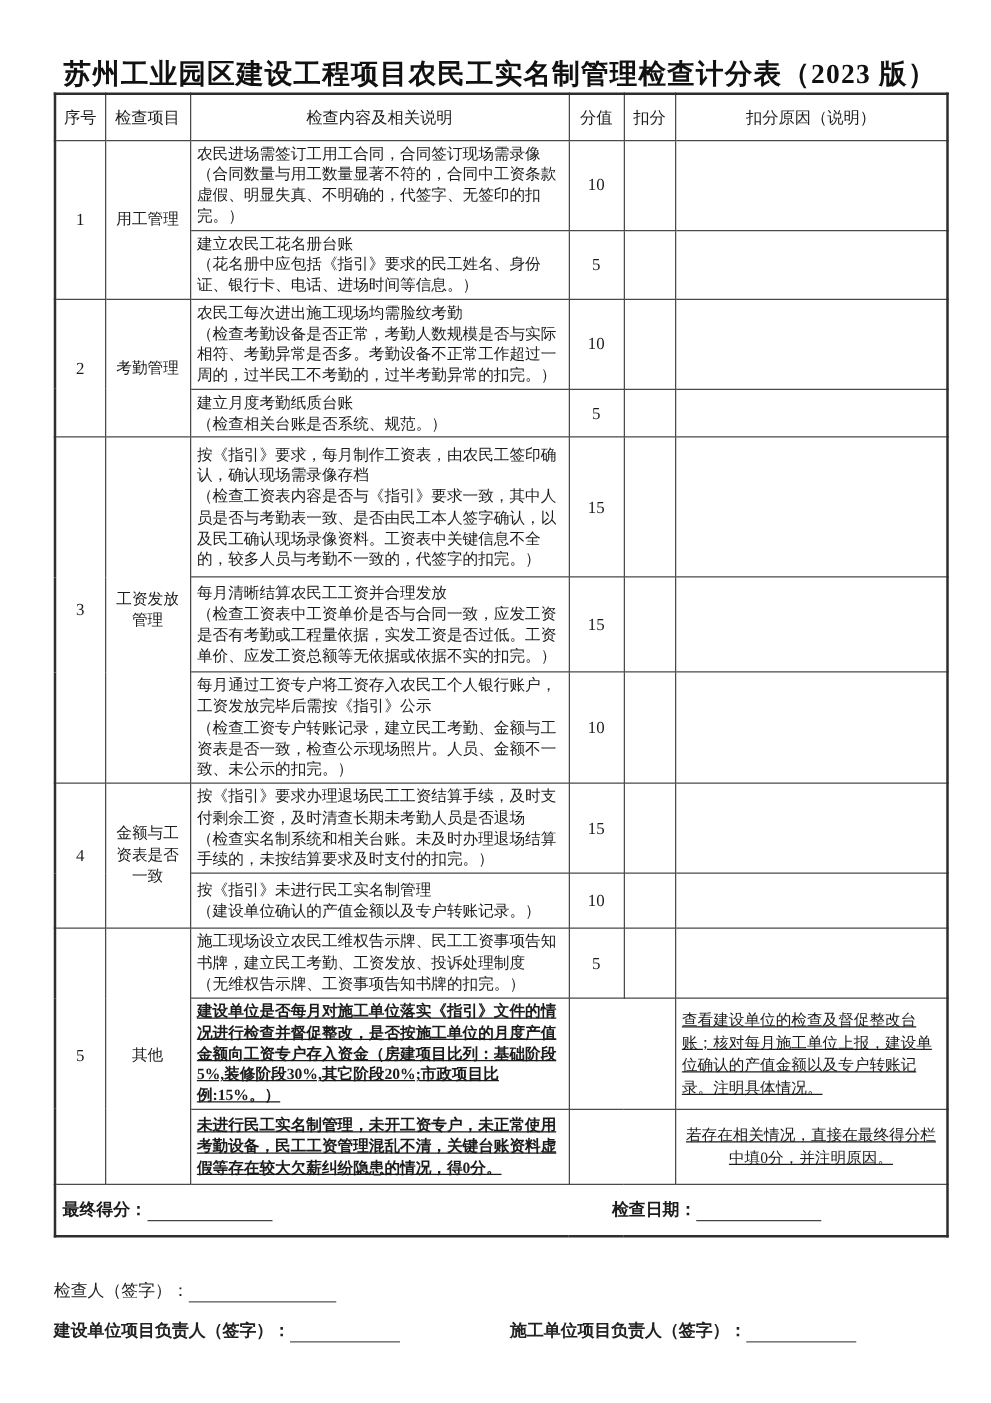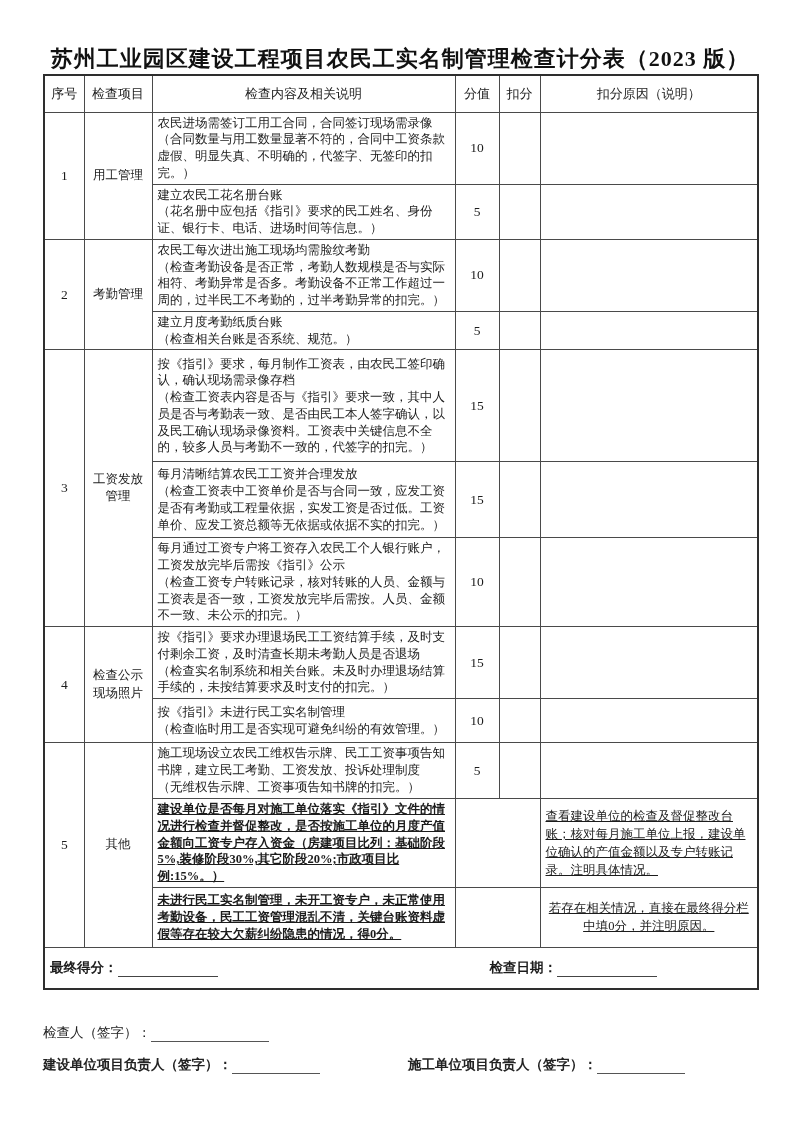--- a/index.html
+++ b/index.html
@@ -139,42 +139,42 @@
         <span>每月清晰结算农民工工资并合理发放</span>
         <span class="note">（检查工资表中工资单价是否与合同一致，应发工资是否有考勤或工程量依据，实发工资是否过低。工资单价、应发工资总额等无依据或依据不实的扣完。）</span>
       </td>
       <td class="c-score">15</td>
       <td></td>
       <td class="c-reason"></td>
     </tr>
     <tr style="height:88px;">
       <td class="c-content">
         <span>每月通过工资专户将工资存入农民工个人银行账户，工资发放完毕后需按《指引》公示</span>
-        <span class="note">（检查工资专户转账记录，核对转账的人员、金额与工资表是否一致，工资发放完毕后需按。人员、金额不一致、未公示的扣完。）</span>
+        <span class="note">（检查工资专户转账记录，建立民工考勤、金额与工资表是否一致，检查公示现场照片。人员、金额不一致、未公示的扣完。）</span>
       </td>
       <td class="c-score">10</td>
       <td></td>
       <td class="c-reason"></td>
     </tr>
 
     <tr style="height:70px;">
       <td class="c-no" rowspan="2">4</td>
-      <td class="c-cat" rowspan="2">检查公示现场照片</td>
+      <td class="c-cat" rowspan="2">金额与工资表是否一致</td>
       <td class="c-content">
         <span>按《指引》要求办理退场民工工资结算手续，及时支付剩余工资，及时清查长期未考勤人员是否退场</span>
         <span class="note">（检查实名制系统和相关台账。未及时办理退场结算手续的，未按结算要求及时支付的扣完。）</span>
       </td>
       <td class="c-score">15</td>
       <td></td>
       <td class="c-reason"></td>
     </tr>
     <tr style="height:44px;">
       <td class="c-content">
         <span>按《指引》未进行民工实名制管理</span>
-        <span class="note">（检查临时用工是否实现可避免纠纷的有效管理。）</span>
+        <span class="note">（建设单位确认的产值金额以及专户转账记录。）</span>
       </td>
       <td class="c-score">10</td>
       <td></td>
       <td class="c-reason"></td>
     </tr>
 
     <tr style="height:56px;">
       <td class="c-no" rowspan="3">5</td>
       <td class="c-cat" rowspan="3">其他</td>
       <td class="c-content">

